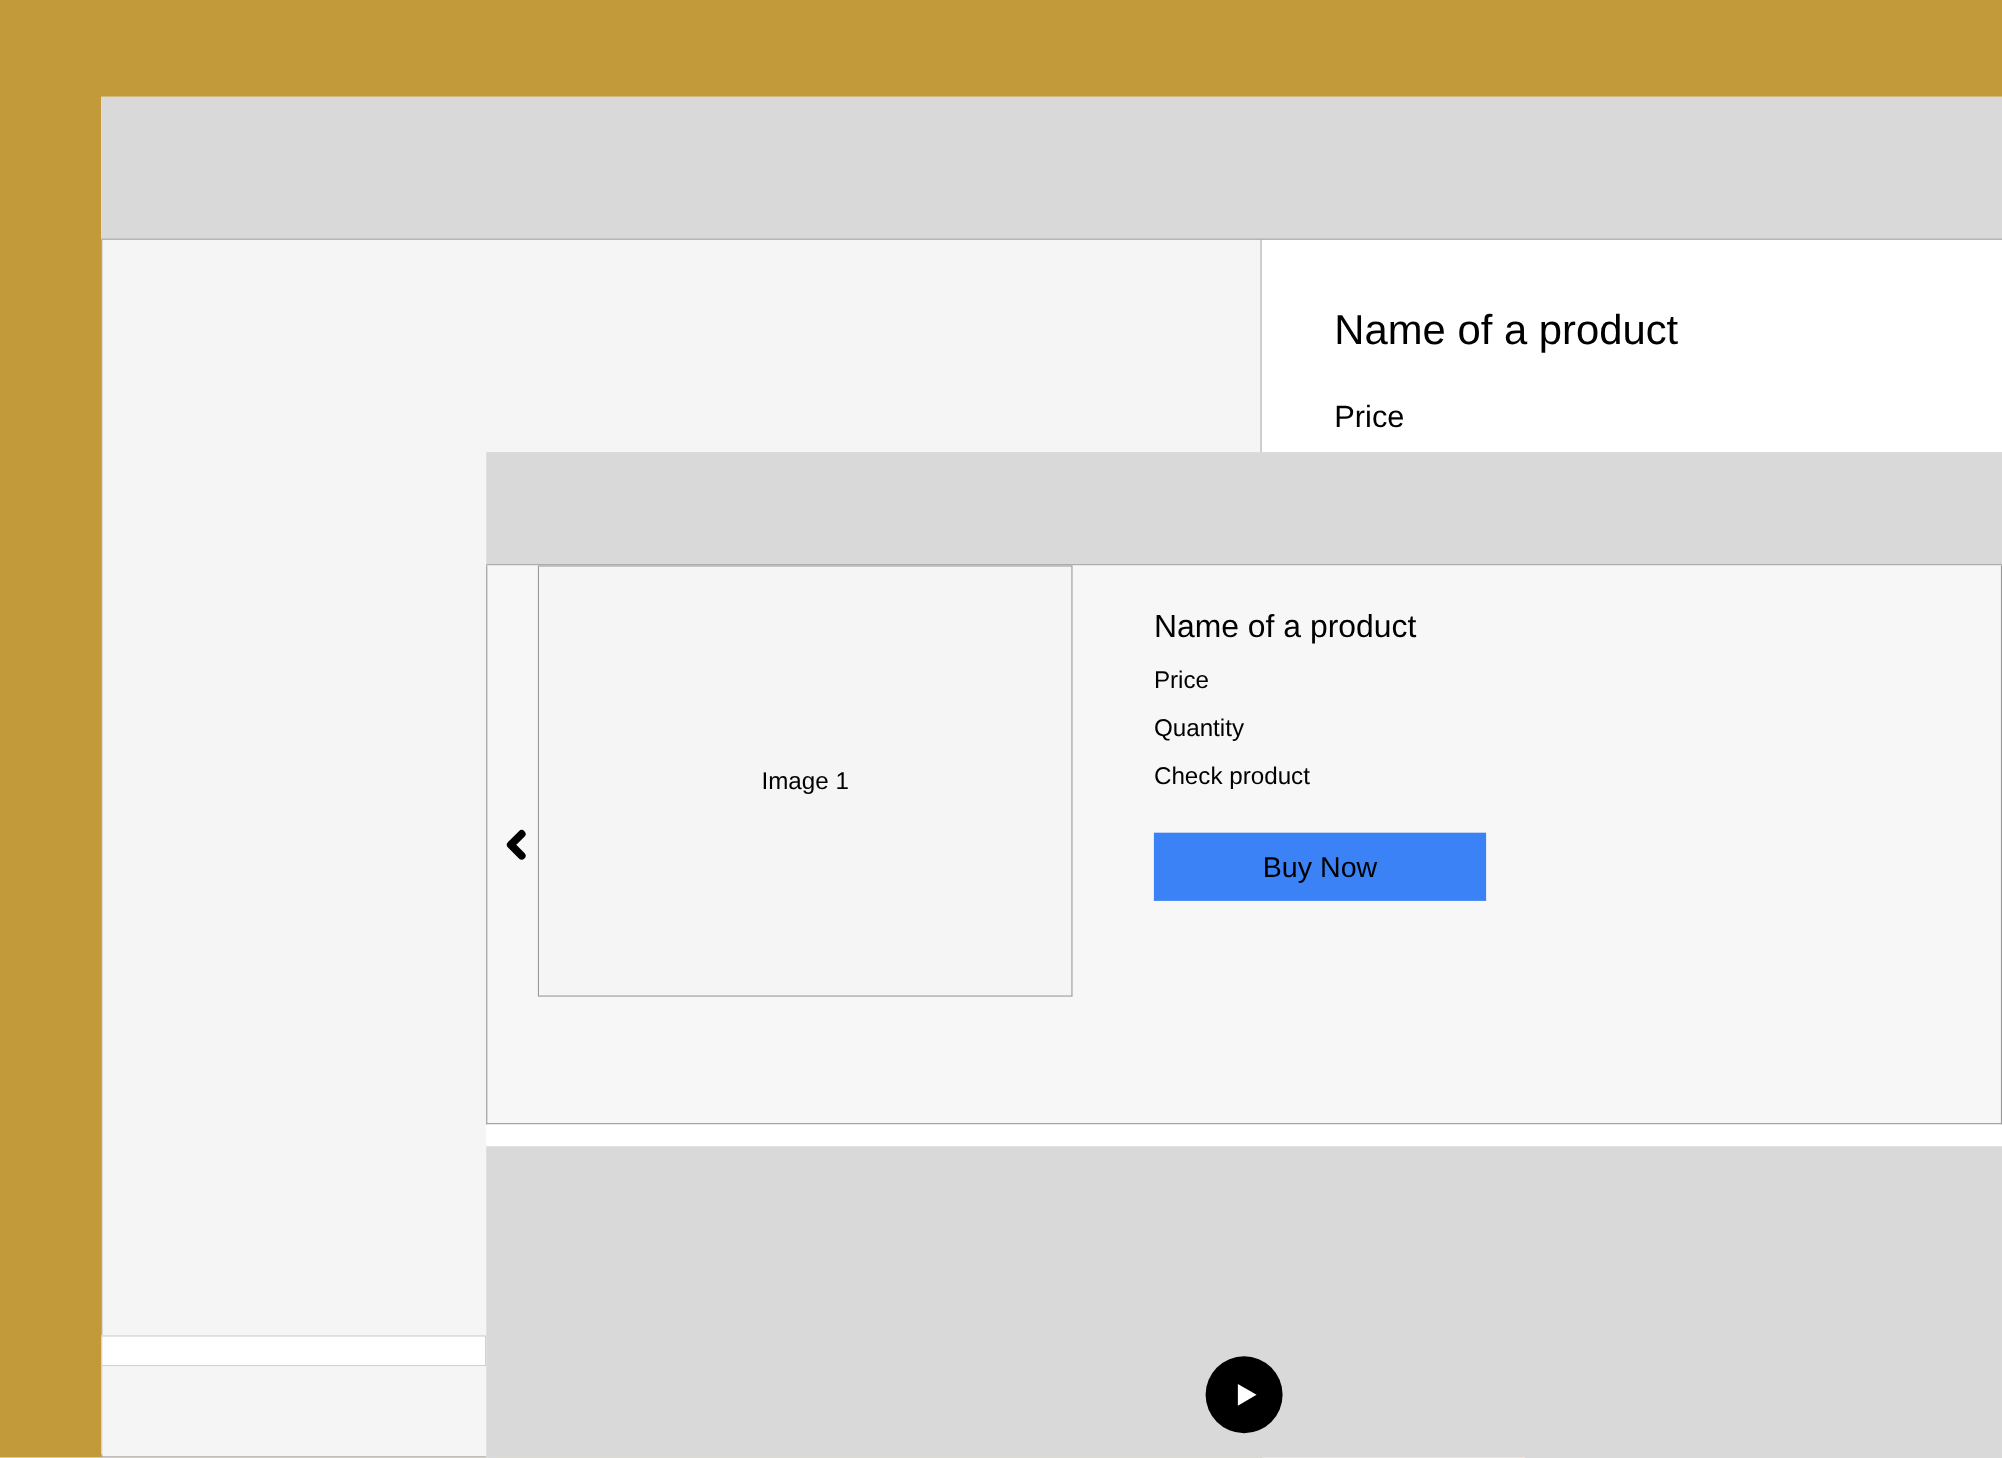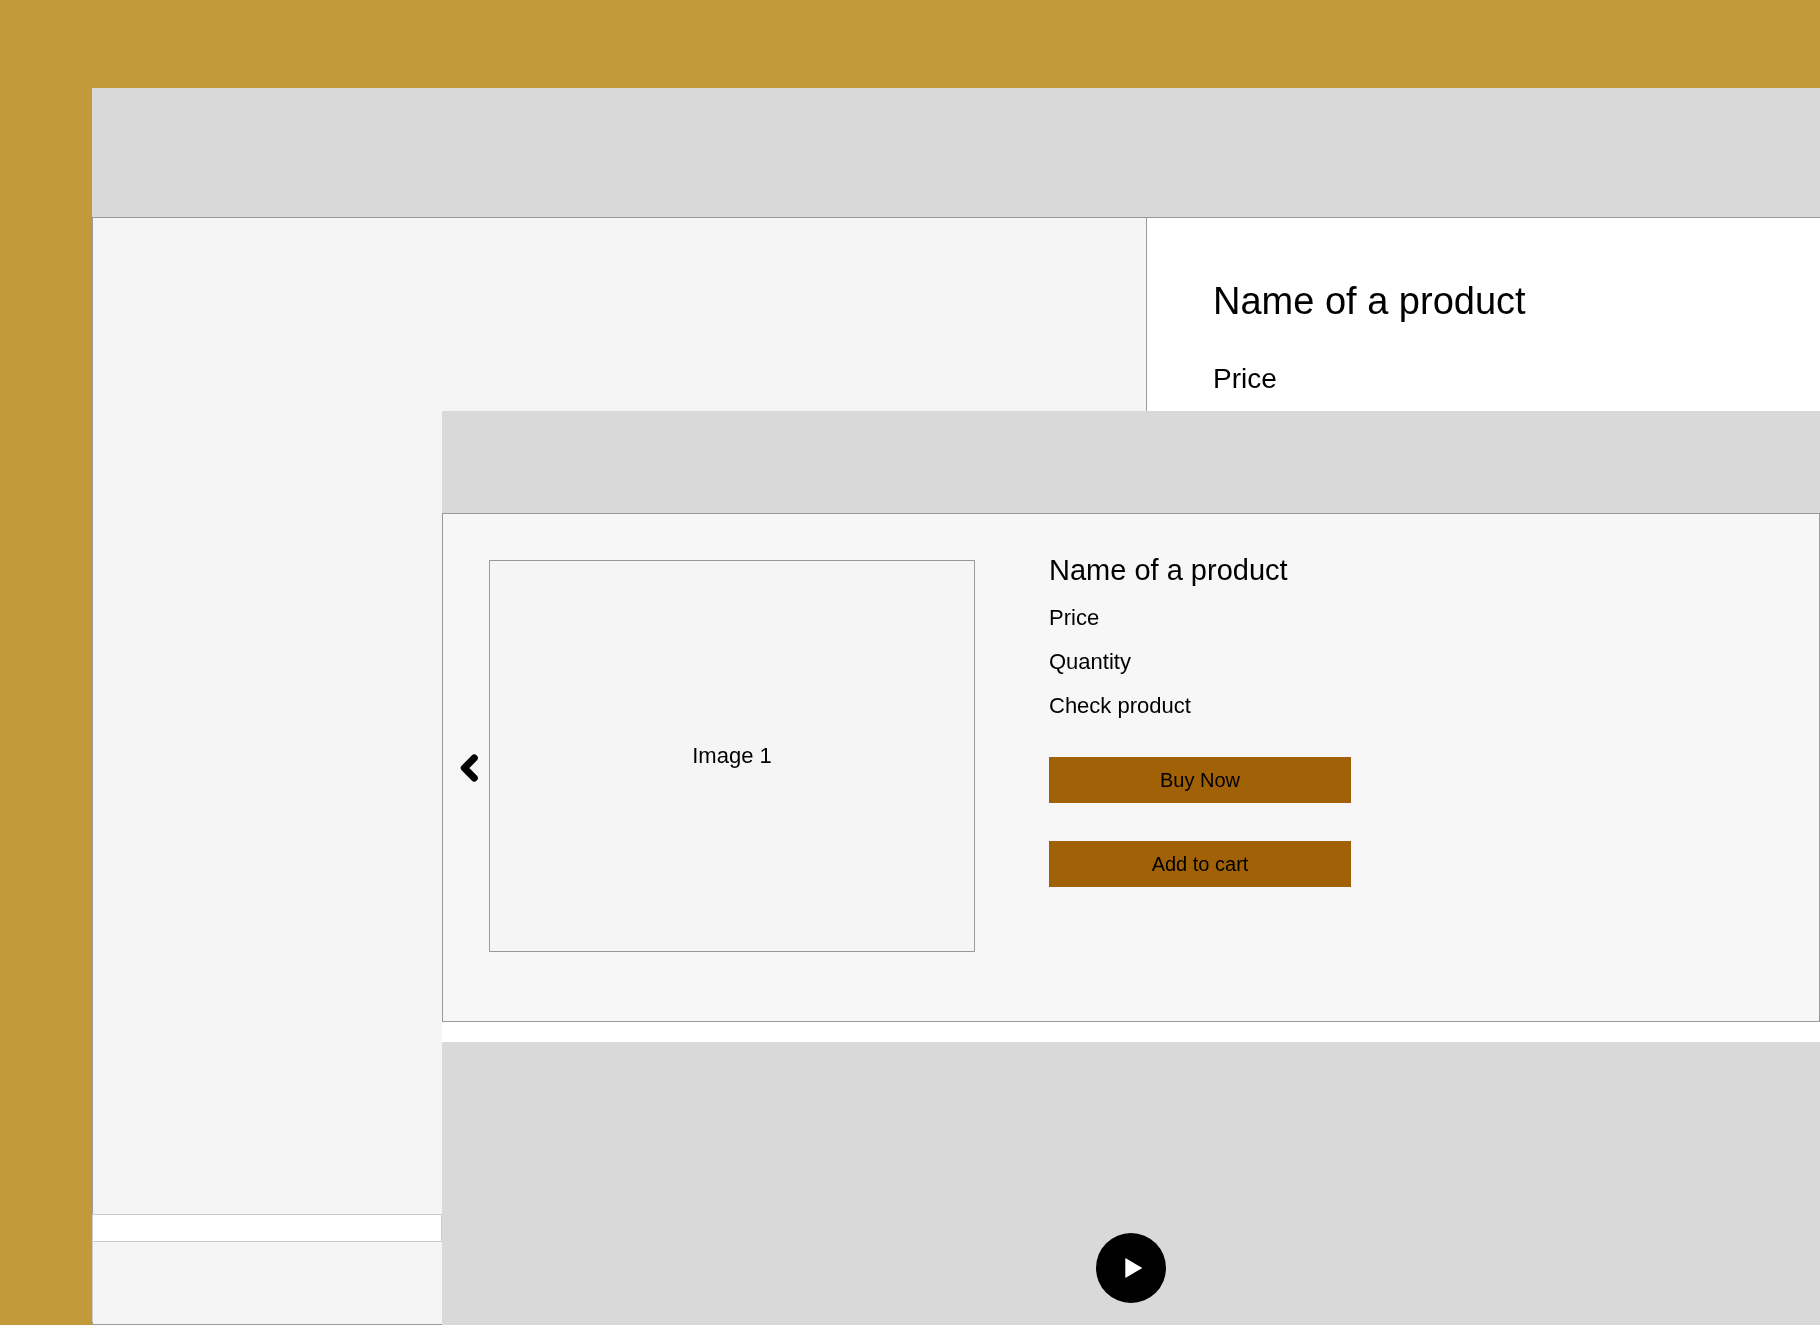--- a/index.html
+++ b/index.html
@@ -73,38 +73,37 @@
   .image-box {
     width: 486px;
     height: 392px;
     border: 1px solid #9a9a9a;
     background: #f5f5f5;
     display: flex;
     align-items: center;
     justify-content: center;
     font-size: 22px;
     color: #000;
-    margin-top: 46px;
   }
   .img1 { margin-left: 46px; }
   .info-col {
     margin-left: 74px;
     margin-top: 40px;
     width: 302px;
   }
   .p-title { font-size: 29px; font-weight: 400; color: #000; margin-bottom: 18px; }
   .p-line { font-size: 22px; font-weight: 400; color: #000; margin-bottom: 18px; }
   .btn {
     width: 302px;
-    height: 46px;
-    background: #a16207;
+    height: 62px;
+    background: #3b82f6;
     display: flex;
     align-items: center;
     justify-content: center;
-    font-size: 20px;
+    font-size: 26px;
     color: #000;
     cursor: pointer;
     margin-top: 38px;
     border:none;
   }
   .img2 { margin-left: 118px; width:400px; border-right:none;}
 
   .video-block {
     position:absolute;
     left:442px;
@@ -155,21 +154,20 @@
     <div class="image-box img1">
       <span>Image 1</span>
     </div>
 
     <div class="info-col">
       <div class="p-title">Name of a product</div>
       <div class="p-line">Price</div>
       <div class="p-line">Quantity</div>
       <div class="p-line">Check product</div>
       <button class="btn">Buy Now</button>
-      <button class="btn">Add to cart</button>
     </div>
 
 
   </div>
 </div>
 
 <div class="video-block">
   <div class="play">
     <svg viewBox="0 0 24 24" width="34" height="34">
         <polygon points="8,5 20,12 8,19" fill="#fff"></polygon>

